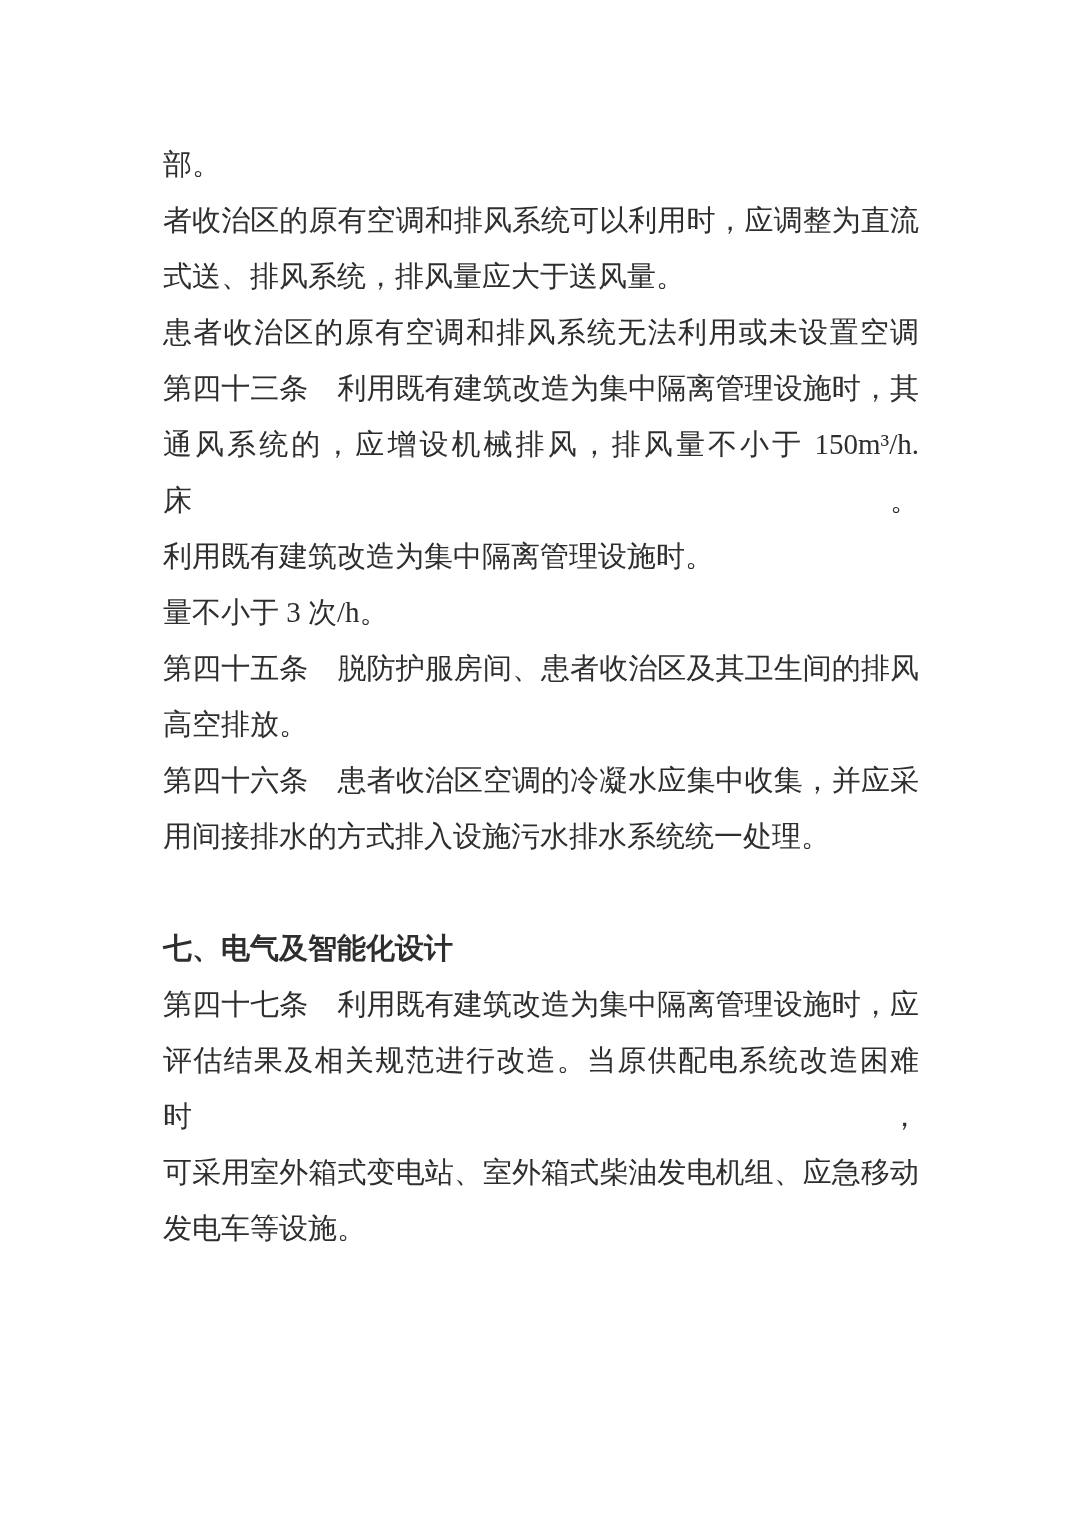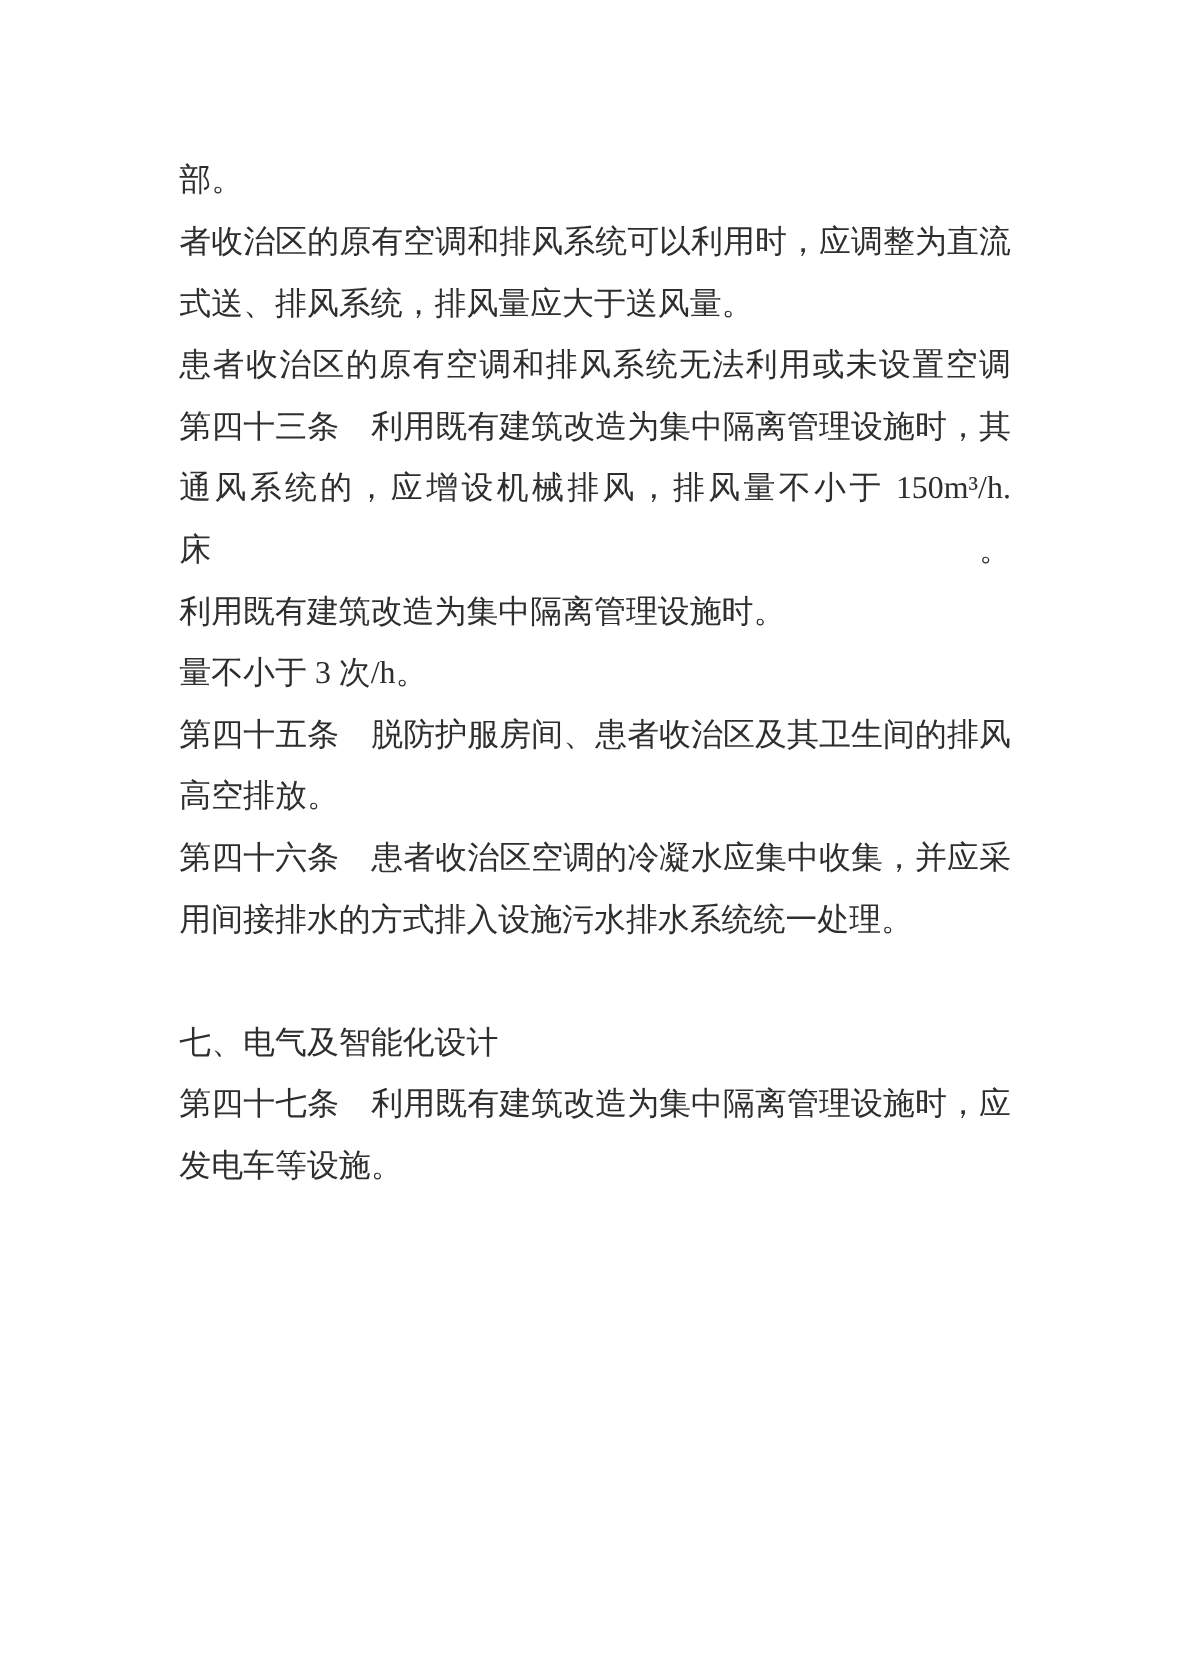--- a/index.html
+++ b/index.html
@@ -20,21 +20,21 @@
   .doc-body {
     position: absolute;
     left: 163px;
     top: 136px;
     width: 756px;
     font-size: 29px;
     line-height: 56px;
     color: #2e2e2e;
   }
   .block { margin: 0; }
-  .block.heading { margin-top: 56px; }
+  .block.heading { margin-top: 56px; font-weight: bold; }
   .line {
     text-align: justify;
     text-align-last: justify;
     min-height: 56px;
   }
   .line.last {
     text-align-last: left;
   }
 </style>
 </head>
@@ -64,16 +64,18 @@
       </div>
       <div class="block">
         <div class="line">第四十六条　患者收治区空调的冷凝水应集中收集，并应采</div>
         <div class="line last">用间接排水的方式排入设施污水排水系统统一处理。</div>
       </div>
       <div class="block heading">
         <div class="line last">七、电气及智能化设计</div>
       </div>
       <div class="block">
         <div class="line">第四十七条　利用既有建筑改造为集中隔离管理设施时，应</div>
+        <div class="line">评估结果及相关规范进行改造。当原供配电系统改造困难时，</div>
+        <div class="line">可采用室外箱式变电站、室外箱式柴油发电机组、应急移动</div>
         <div class="line last">发电车等设施。</div>
       </div>
     </div>
 </div>
 
 </body></html>

